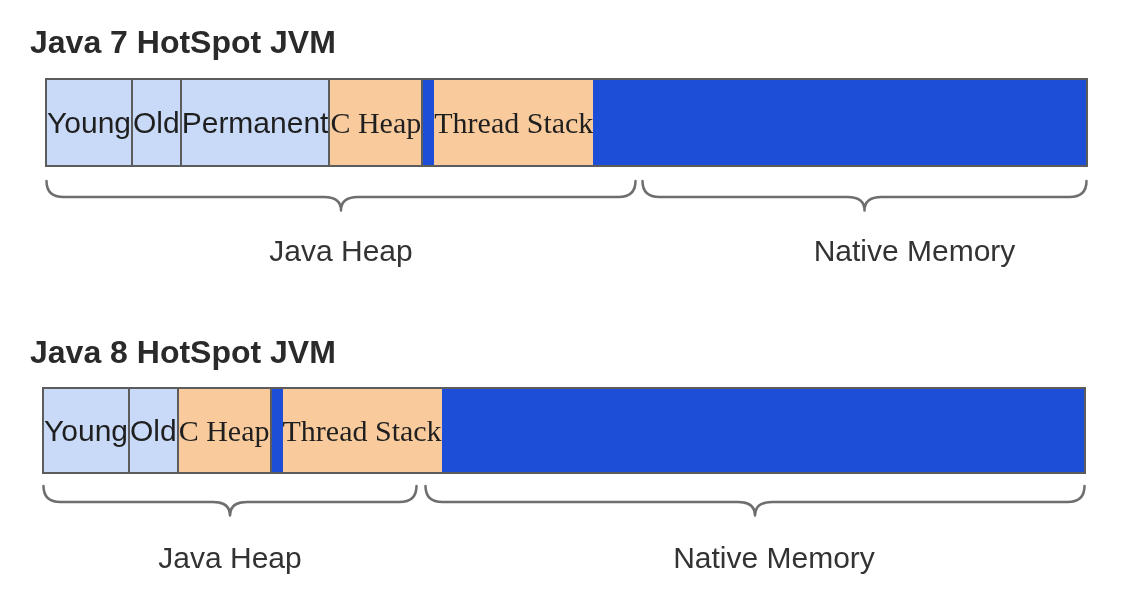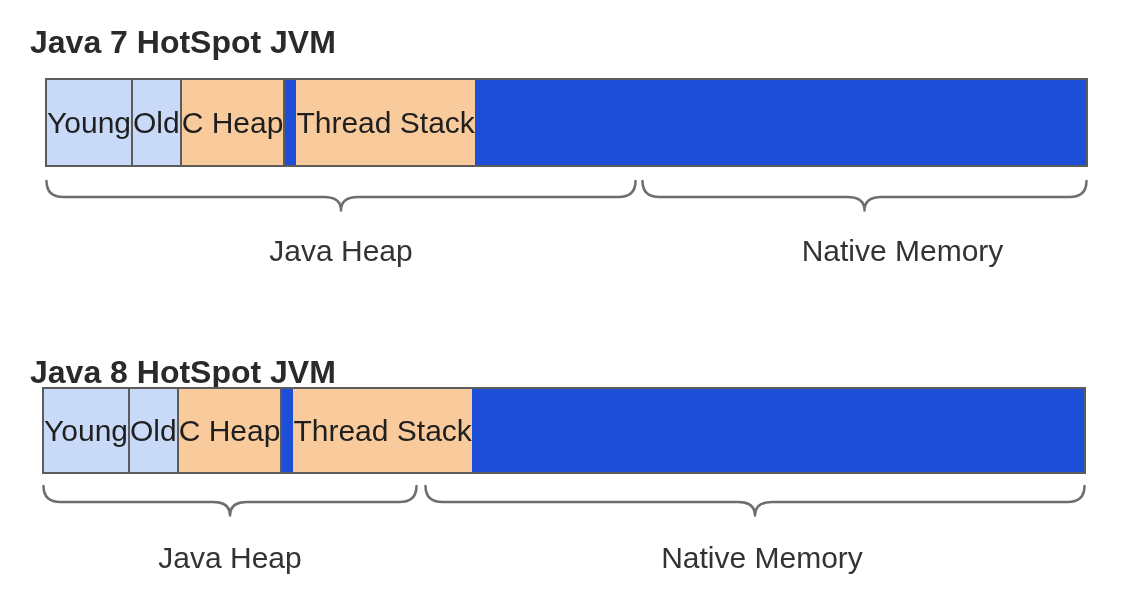--- a/index.html
+++ b/index.html
@@ -15,21 +15,21 @@
   .title {
     position: absolute;
     margin: 0;
     font-size: 32px;
     font-weight: 700;
     color: #2a2a2a;
     letter-spacing: 0px;
     line-height: 1.15;
   }
   .t1 { left: 30px; top: 24px; }
-  .t2 { left: 30px; top: 354px; }
+  .t2 { left: 30px; top: 334px; }
 
   .row {
     position: absolute;
     display: flex;
     border: 2px solid #5c5c5c;
     box-sizing: border-box;
     background: #1d4ed8;
   }
   .r1 { left: 45px; top: 78px;  width: 1043px; height: 89px; }
   .r2 { left: 42px; top: 387px; width: 1044px; height: 87px; }
@@ -40,21 +40,21 @@
     justify-content: center;
     box-sizing: border-box;
     border-right: 2px solid #5c5c5c;
     font-size: 30px;
     color: #1f1f1f;
     white-space: nowrap;
     overflow: hidden;
   }
   .box:last-child { border-right: none; margin-left: 11px; }
   .heap   { background: #c9daf8; }
-  .native { background: #f9cb9c; }
+  .native { background: #f9cb9c; font-family: Liberation Serif, serif; }
 
   .braces {
     position: absolute;
     display: flex;
   }
   .b1 { left: 45px; top: 179px; }
   .b2 { left: 42px; top: 484px; }
   .brace { display: block; }
   .brace path {
     fill: none;
@@ -62,20 +62,21 @@
     stroke-width: 2.5;
     stroke-linecap: round;
     stroke-linejoin: round;
   }
   .gap4 { margin-left: 4px; }
   .gap6 { margin-left: 6px; }
 
   .labels {
     position: absolute;
     display: flex;
+    gap: 12px;
   }
   .l1 { left: 45px; top: 233px; }
   .l2 { left: 42px; top: 540px; }
   .glabel {
     font-size: 30px;
     color: #333333;
     text-align: center;
     line-height: 36px;
     white-space: nowrap;
   }
@@ -85,20 +86,21 @@
 </head>
 <body>
 
 <div class="canvas">
 
   <h1 class="title t1">Java 7 HotSpot JVM</h1>
 
   <div class="row r1">
     <div class="box heap" style="flex:195 1 1">Young</div>
     <div class="box heap" style="flex:198 1 1">Old</div>
+    <div class="box heap" style="flex:200 1 1">Permanent</div>
     <div class="box native" style="flex:177 1 1">C Heap</div>
     <div class="box native" style="flex:273 1 1">Thread Stack</div>
   </div>
 
   <div class="braces b1">
     <svg class="brace" width="592" height="33">
         <path d="M 1.5 2 Q 1.5 18, 18.5 18 L 279 18 Q 296 18, 296 31.5 Q 296 18, 313 18 L 573.5 18 Q 590.5 18, 590.5 2"></path>
       </svg>
     <svg class="brace gap4" width="447" height="33">
         <path d="M 1.5 2 Q 1.5 18, 18.5 18 L 206.5 18 Q 223.5 18, 223.5 31.5 Q 223.5 18, 240.5 18 L 428.5 18 Q 445.5 18, 445.5 2"></path>

